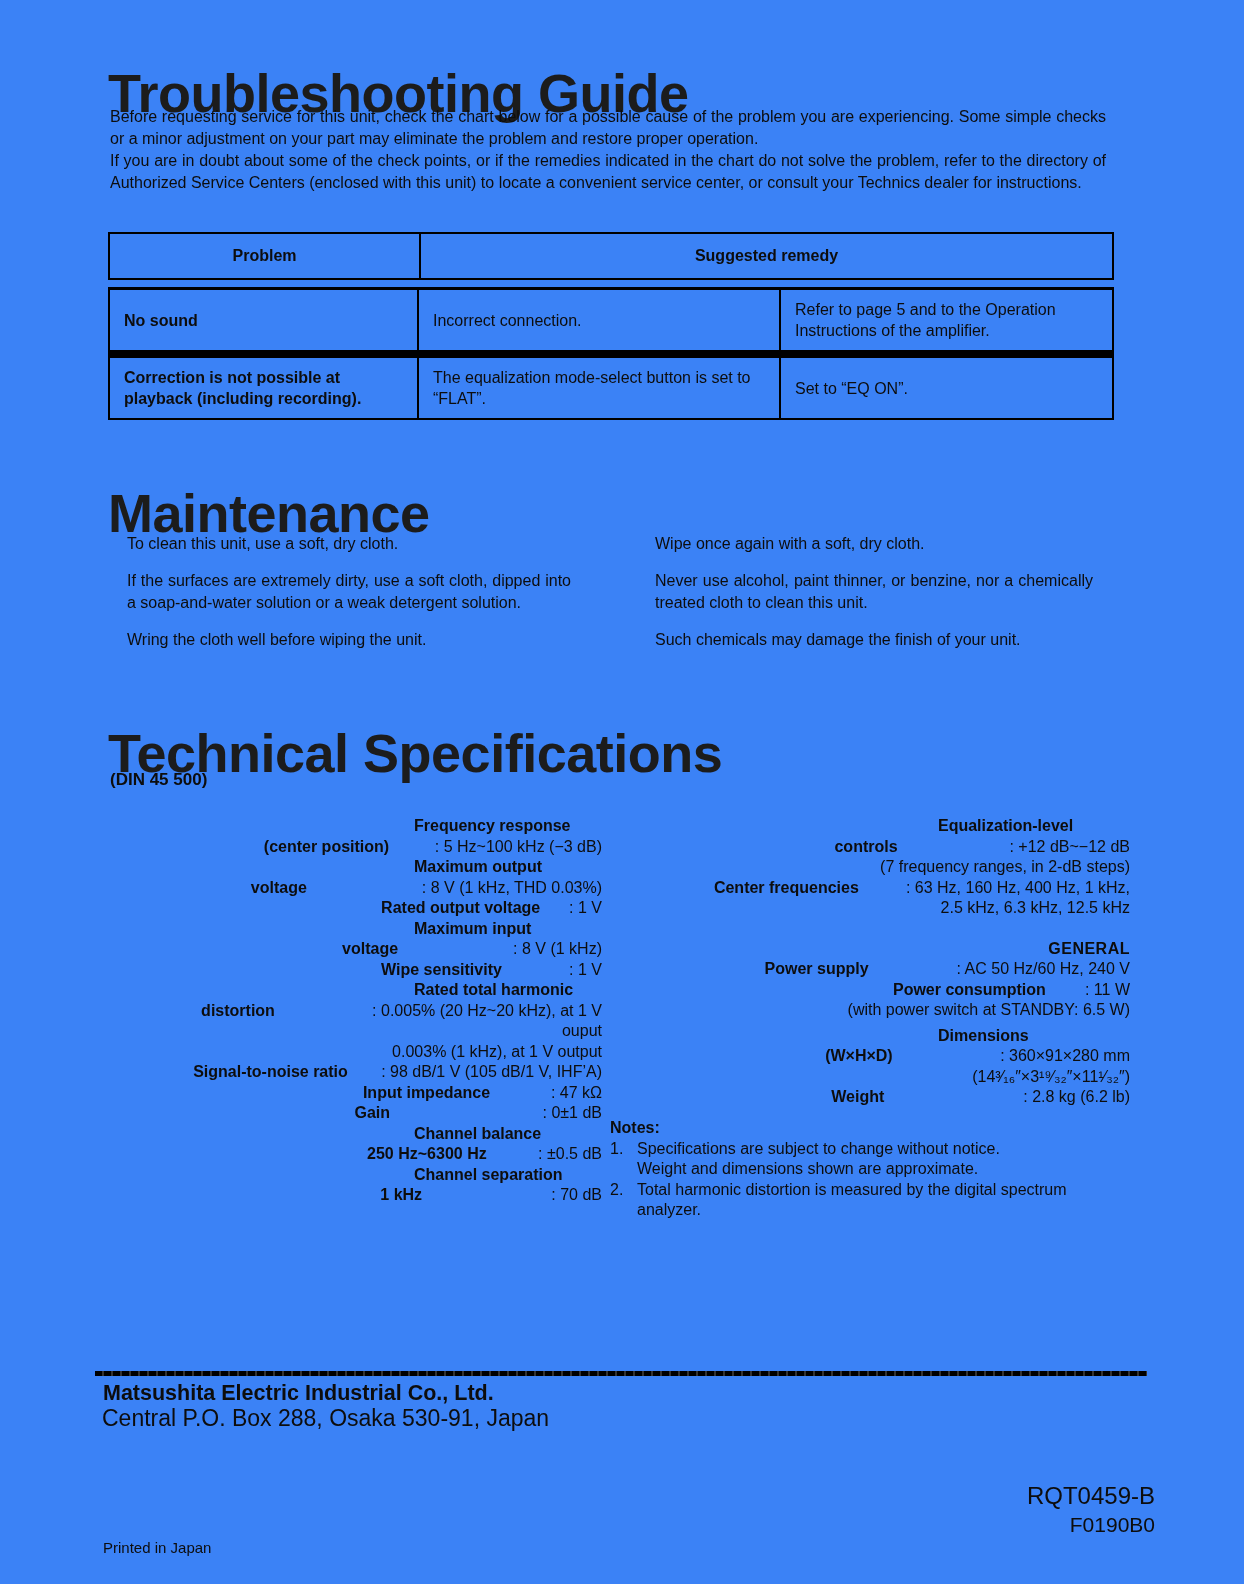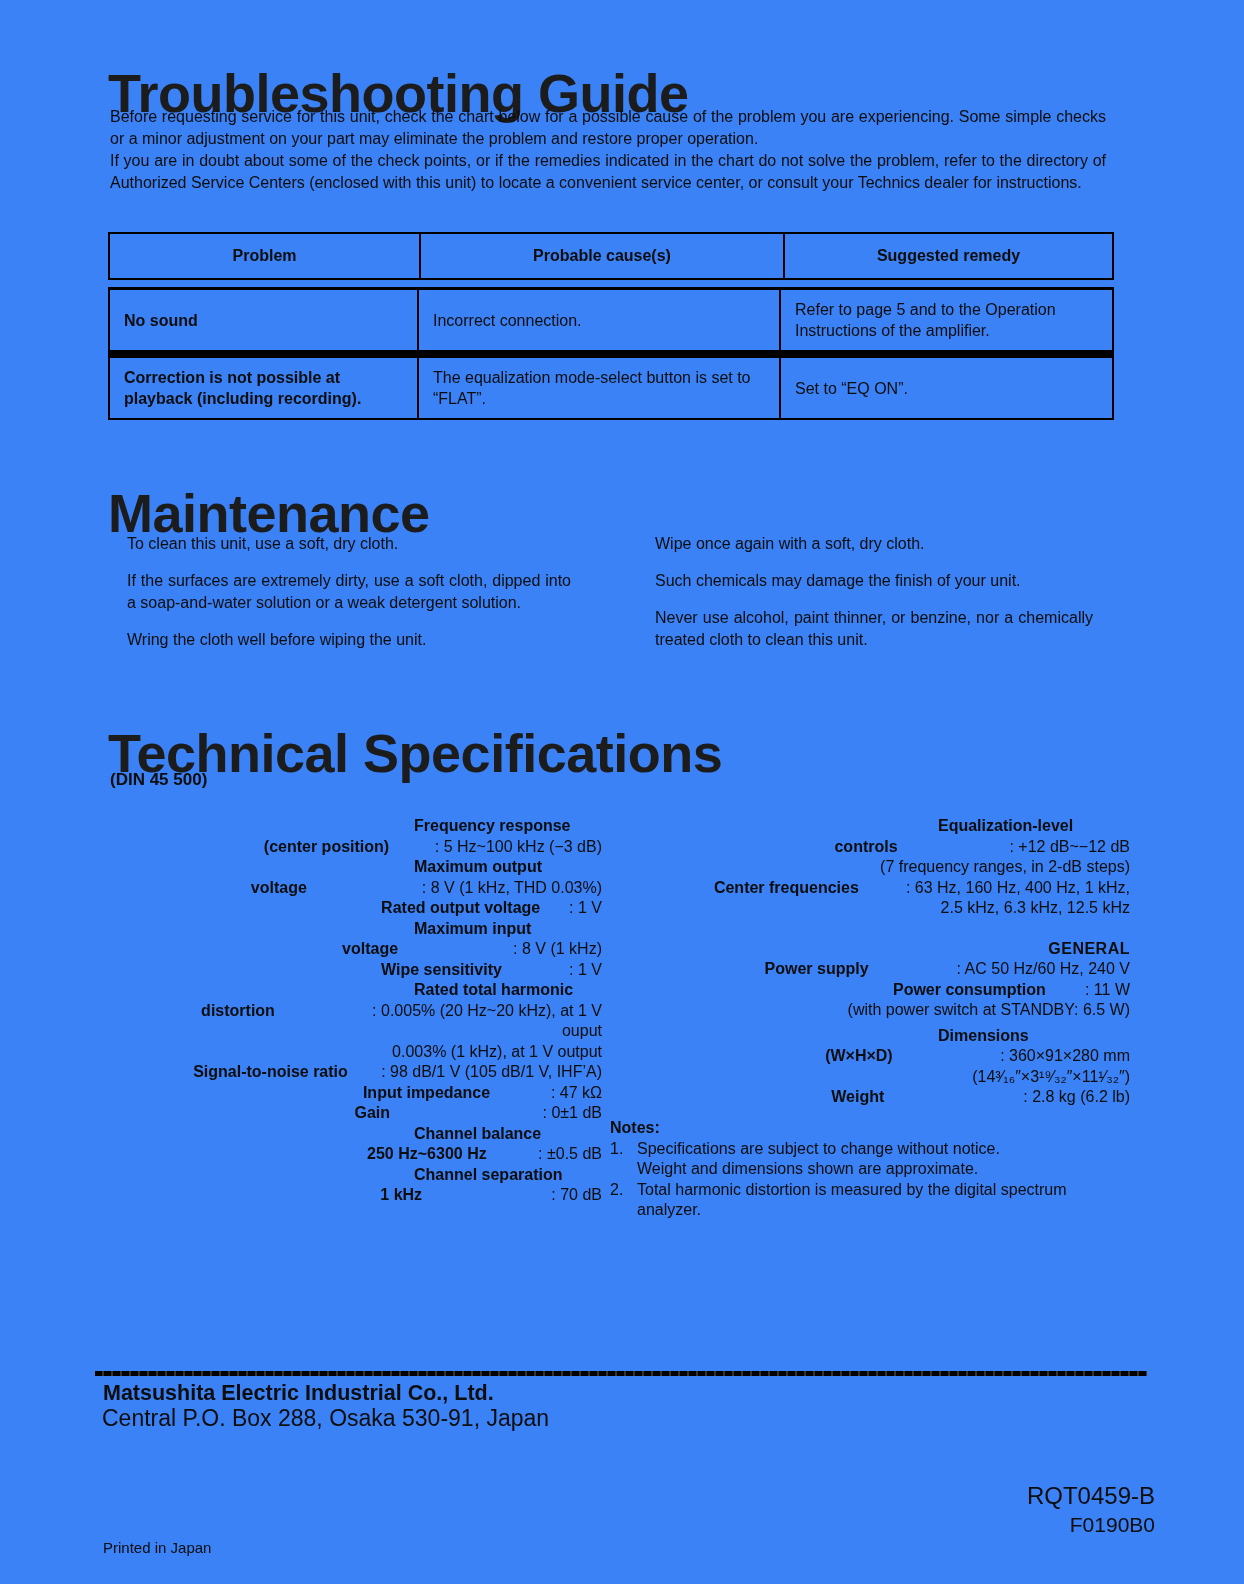--- a/index.html
+++ b/index.html
@@ -99,21 +99,20 @@
   <h1 class="h1" style="left:108px;top:30px;">Troubleshooting Guide</h1>
 
   <div class="intro">
     <p>Before requesting service for this unit, check the chart below for a possible cause of the problem you are experiencing. Some simple checks or a minor adjustment on your part may eliminate the problem and restore proper operation.</p>
     <p>If you are in doubt about some of the check points, or if the remedies indicated in the chart do not solve the problem, refer to the directory of Authorized Service Centers (enclosed with this unit) to locate a convenient service center, or consult your Technics dealer for instructions.</p>
   </div>
 
   <div class="tbl">
     <div class="tbl-head">
       <div class="th c1 vline">Problem</div>
-      <div class="th c2 vline">Probable cause(s)</div>
       <div class="th c3">Suggested remedy</div>
     </div>
     <div class="tbl-body">
       <div class="tr">
         <div class="td c1 vline bold">No sound</div>
         <div class="td c2 vline">Incorrect connection.</div>
         <div class="td c3">Refer to page 5 and to the Operation Instructions of the amplifier.</div>
       </div>
       <div class="tr">
         <div class="td c1 vline bold">Correction is not possible at playback (including recording).</div>
@@ -125,22 +124,22 @@
 
   <h1 class="h1" style="left:108px;top:450px;">Maintenance</h1>
 
   <div class="maint-col" id="maint-left">
     <p>To clean this unit, use a soft, dry cloth.</p>
     <p>If the surfaces are extremely dirty, use a soft cloth, dipped into a soap-and-water solution or a weak detergent solution.</p>
     <p>Wring the cloth well before wiping the unit.</p>
   </div>
   <div class="maint-col" id="maint-right">
     <p>Wipe once again with a soft, dry cloth.</p>
+    <p>Never use alcohol, paint thinner, or benzine, nor a chemically treated cloth to clean this unit.</p>
     <p>Such chemicals may damage the finish of your unit.</p>
-    <p>Never use alcohol, paint thinner, or benzine, nor a chemically treated cloth to clean this unit.</p>
   </div>
 
   <h1 class="h1" style="left:108px;top:690px;">Technical Specifications</h1>
   <div class="din">(DIN 45 500)</div>
 
   <div class="spec-col" id="spec-left">
     <div class="srow">
         <span class="slbl">Frequency response</span>
       </div>
     <div class="srow">

